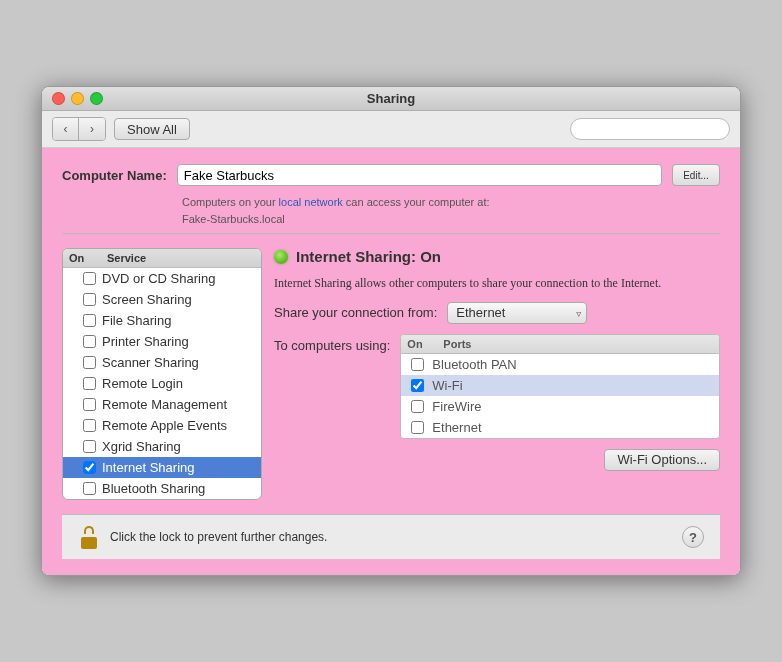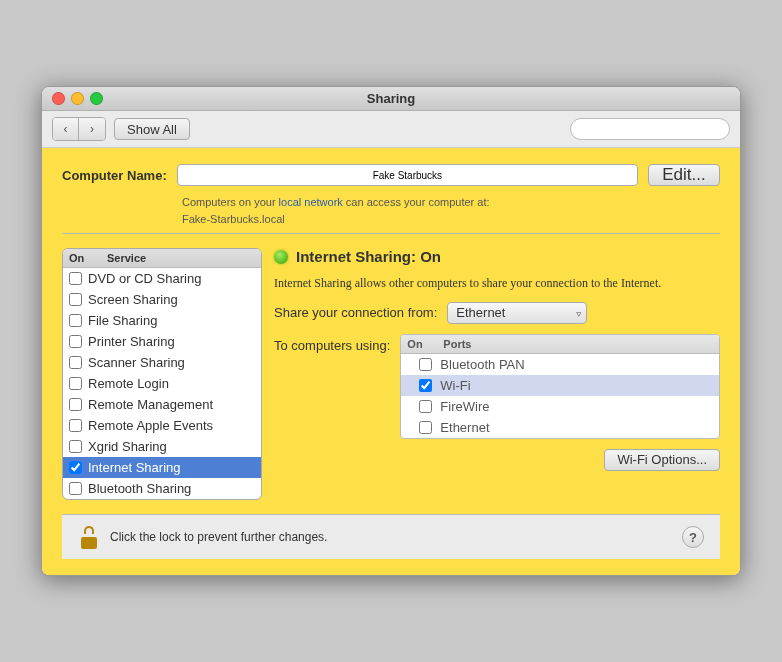--- a/index.html
+++ b/index.html
@@ -113,58 +113,57 @@
     .search-icon-inner::after {
       content: '';
       position: absolute;
       bottom: -4px; right: -3px;
       width: 4px; height: 1.5px;
       background: #aaa;
       transform: rotate(45deg);
     }
     .content {
       padding: 16px 20px;
-      background: #fde047;
+      background: #f9a8d4;
     }
     .computer-name-row {
       display: flex;
       align-items: center;
       gap: 10px;
       margin-bottom: 8px;
     }
     .computer-name-label {
       font-weight: bold;
       font-size: 13px;
       color: #333;
       white-space: nowrap;
     }
     .computer-name-input {
       flex: 1;
       height: 22px;
       border: 1px solid #aaa;
       border-radius: 4px;
       padding: 0 6px;
-      font-size: 10px;
+      font-size: 13px;
       background: white;
-      text-align: center;
     }
     .access-info {
       font-size: 11px;
       color: #555;
       margin-left: 120px;
       margin-bottom: 6px;
       line-height: 1.5;
     }
     .access-info a { color: #2a5db0; text-decoration: none; }
     .edit-btn {
-      width: 72px; height: 22px;
+      width: 48px; height: 22px;
       background: linear-gradient(to bottom, #f5f5f5, #ddd);
       border: 1px solid #aaa;
       border-radius: 4px;
-      font-size: 17px;
+      font-size: 10px;
       cursor: pointer;
       color: #333;
     }
     .main-panel {
       display: flex;
       gap: 12px;
       border-top: 1px solid #bbb;
       padding-top: 14px;
     }
     .services-list {
@@ -183,21 +182,21 @@
       font-size: 11px;
       font-weight: bold;
       color: #333;
       gap: 10px;
     }
     .services-header .col-on { width: 28px; }
     .services-header .col-service { flex: 1; }
     .service-item {
       display: flex;
       align-items: center;
-      padding: 3px 6px;
+      padding: 3px 20px;
       gap: 6px;
       font-size: 13px;
       color: #333;
       cursor: pointer;
     }
     .service-item.selected {
       background: #4d7fd4;
       color: white;
     }
     .service-item input[type=checkbox] {
@@ -288,21 +287,21 @@
       font-size: 11px;
       font-weight: bold;
       color: #555;
       gap: 8px;
     }
     .ports-header .col-on { width: 28px; }
     .ports-header .col-port { flex: 1; }
     .port-item {
       display: flex;
       align-items: center;
-      padding: 3px 18px;
+      padding: 3px 10px;
       gap: 8px;
       font-size: 13px;
       color: #555;
     }
     .port-item.selected-row {
       background: #d0d8f0;
     }
     .port-item input[type=checkbox] {
       width: 13px; height: 13px;
       margin: 0;

